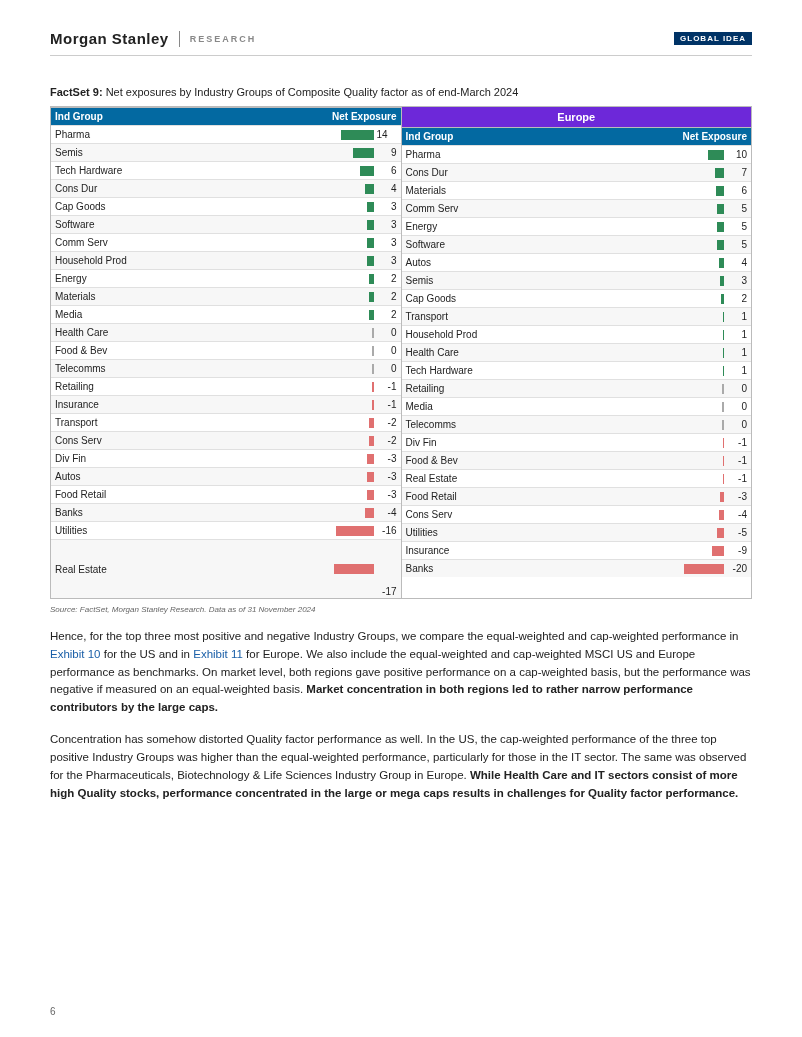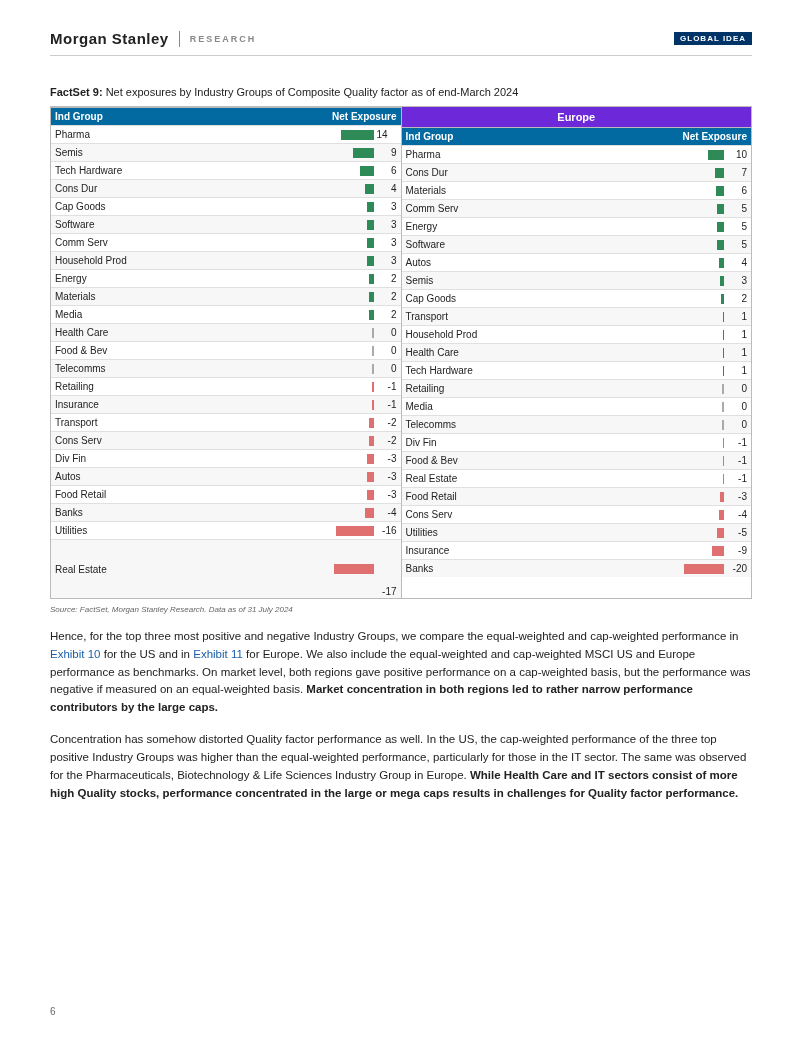--- a/index.html
+++ b/index.html
@@ -528,21 +528,21 @@
             <div class="cell-ind">Banks</div>
             <div class="cell-net">
               <span class="bar bar-negative" style="width: 40px;"></span>
               <span style="min-width: 20px; text-align: right;">-20</span>
             </div>
           </div>
         </div>
     </div>
   </div>
 
-  <div class="source-line">Source: FactSet, Morgan Stanley Research. Data as of 31 July 2024</div>
+  <div class="source-line">Source: FactSet, Morgan Stanley Research. Data as of 31 November 2024</div>
 
   <div class="body-text">
     <span>Hence, for the top three most positive and negative Industry Groups, we compare the equal-weighted and cap-weighted performance in </span><a class="body-link">Exhibit 10</a><span> for the US and in </span><a class="body-link">Exhibit 11</a><span> for Europe. We also include the equal-weighted and cap-weighted MSCI US and Europe performance as benchmarks. On market level, both regions gave positive performance on a cap-weighted basis, but the performance was negative if measured on an equal-weighted basis. </span><strong>Market concentration in both regions led to rather narrow performance contributors by the large caps.</strong>
   </div>
 
   <div class="body-text">
     <span>Concentration has somehow distorted Quality factor performance as well. In the US, the cap-weighted performance of the three top positive Industry Groups was higher than the equal-weighted performance, particularly for those in the IT sector. The same was observed for the Pharmaceuticals, Biotechnology &amp; Life Sciences Industry Group in Europe. </span><strong>While Health Care and IT sectors consist of more high Quality stocks, performance concentrated in the large or mega caps results in challenges for Quality factor performance.</strong>
   </div>
 
   <div class="page-number">6</div>

